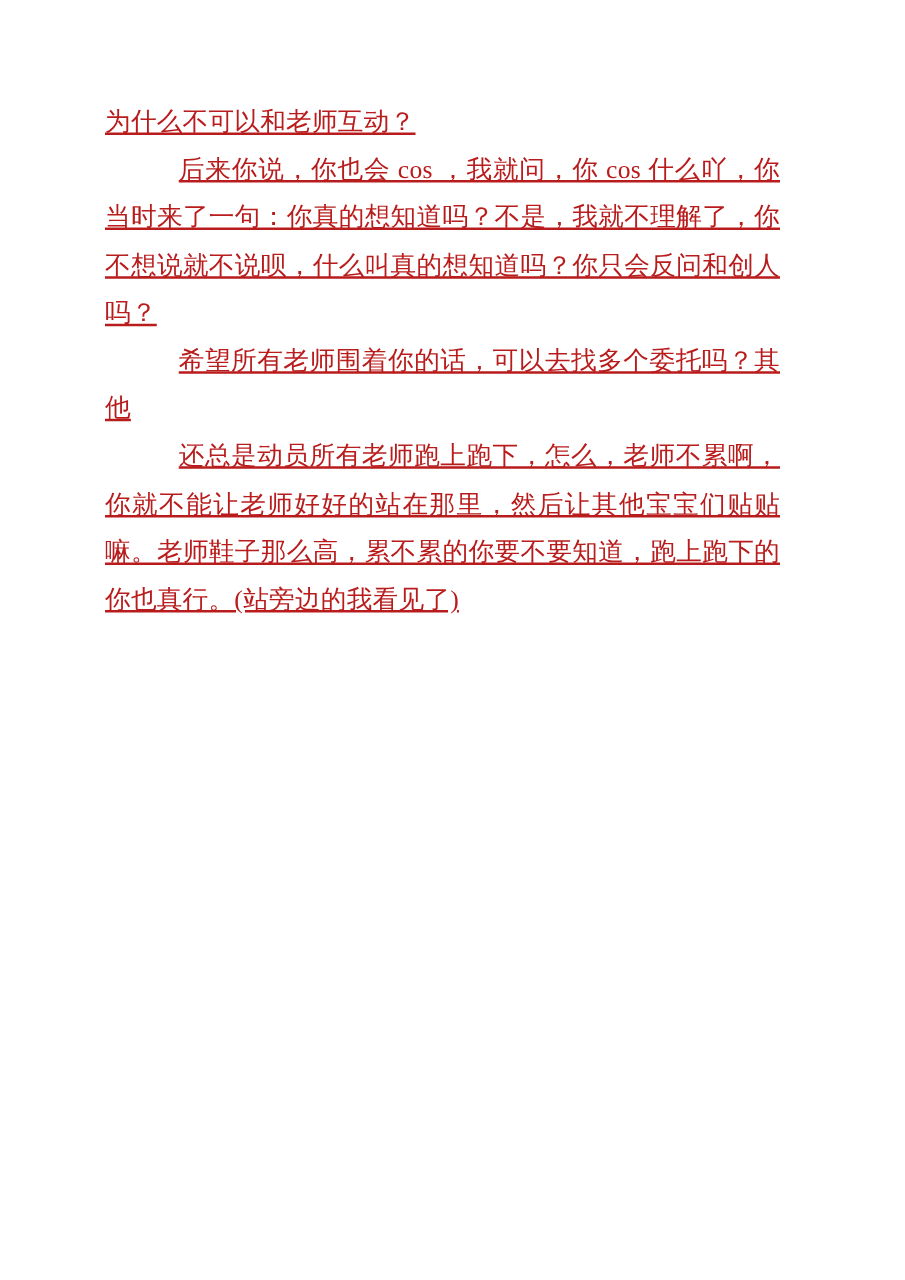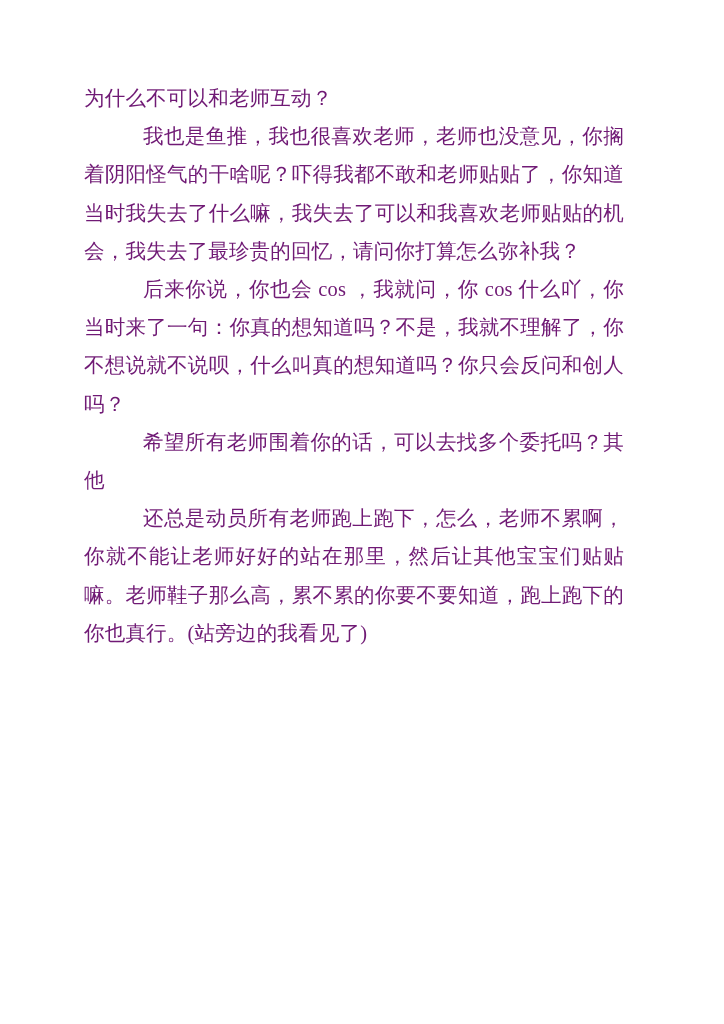--- a/index.html
+++ b/index.html
@@ -30,20 +30,19 @@
     padding: 0;
   }
   .para.indent {
     text-indent: 59px;
   }
 </style>
 </head>
 <body>
 
 <div class="page" style="background: rgb(255, 255, 255);">
-  <div class="doc-body" style="color: #701a75;">
+  <div class="doc-body" style="color: #b91c1c; text-decoration: underline;">
     <p class="para">为什么不可以和老师互动？</p>
-    <p class="para indent">我也是鱼推，我也很喜欢老师，老师也没意见，你搁着阴阳怪气的干啥呢？吓得我都不敢和老师贴贴了，你知道当时我失去了什么嘛，我失去了可以和我喜欢老师贴贴的机会，我失去了最珍贵的回忆，请问你打算怎么弥补我？</p>
     <p class="para indent">后来你说，你也会 cos ，我就问，你 cos 什么吖，你当时来了一句：你真的想知道吗？不是，我就不理解了，你不想说就不说呗，什么叫真的想知道吗？你只会反问和创人吗？</p>
     <p class="para indent">希望所有老师围着你的话，可以去找多个委托吗？其他</p>
     <p class="para indent">还总是动员所有老师跑上跑下，怎么，老师不累啊，你就不能让老师好好的站在那里，然后让其他宝宝们贴贴嘛。老师鞋子那么高，累不累的你要不要知道，跑上跑下的你也真行。(站旁边的我看见了)</p>
   </div>
 </div>
 
 </body></html>

